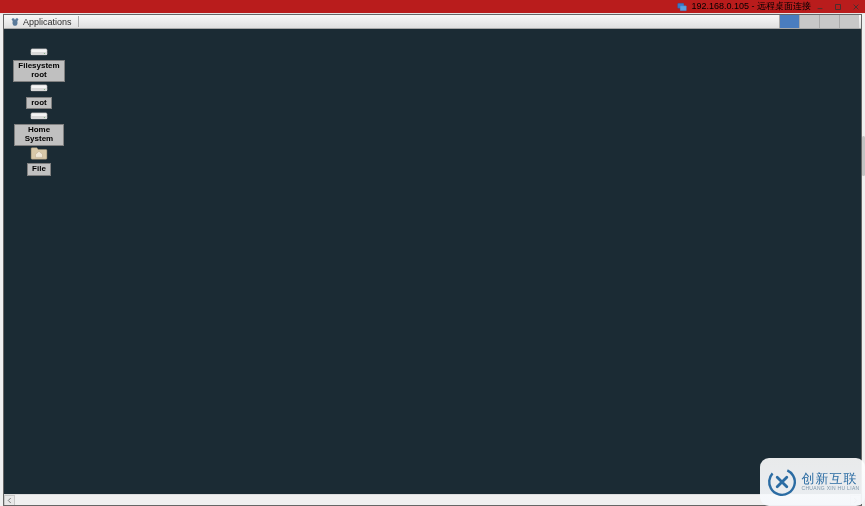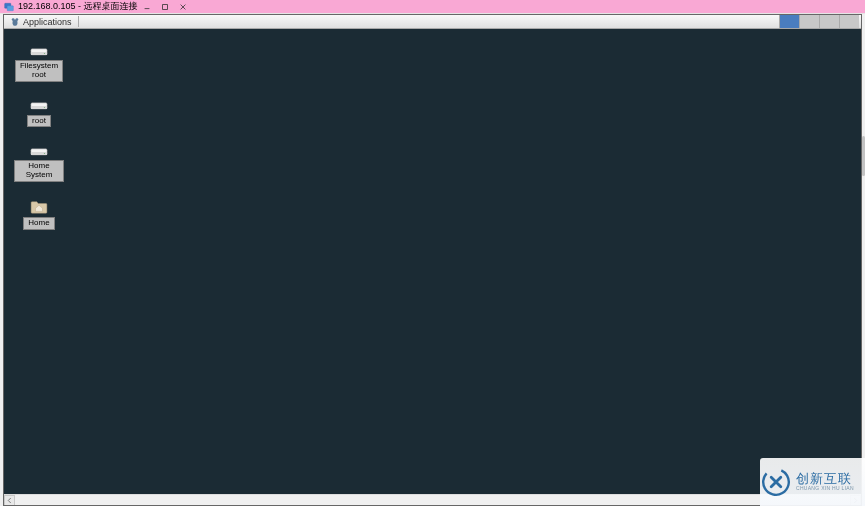--- a/index.html
+++ b/index.html
@@ -14,24 +14,24 @@
       background: #f0f0f0;
       width: 865px;
       height: 506px;
       overflow: hidden;
       position: relative;
     }
     
     
     .win-titlebar {
       height: 14px;
-      background: #f9a8d4;
-      display: flex;
-      align-items: center;
-      justify-content: flex-start;
+      background: #b91c1c;
+      display: flex;
+      align-items: center;
+      justify-content: flex-end;
       border-bottom: 1px solid #e5e5e5;
     }
     
     .win-title-left {
       display: flex;
       align-items: center;
       gap: 4px;
       padding-left: 4px;
     }
     
@@ -147,22 +147,22 @@
       left: 0;
       right: 0;
       bottom: 11px;
       background: #1b2b34;
       padding: 15px 10px;
     }
     
     .desktop-icons {
       display: flex;
       flex-direction: column;
-      gap: 18px;
       align-items: flex-start;
+      font-weight: bold;
     }
     
     .desk-icon {
       display: flex;
       flex-direction: column;
       align-items: center;
       gap: 3px;
       cursor: pointer;
       width: 50px;
     }
@@ -239,23 +239,25 @@
     
     .watermark {
       position: absolute;
       bottom: 0;
       right: 0;
       width: 105px;
       height: 48px;
       background: linear-gradient(to bottom, rgba(255,255,255,0.9), rgba(245,248,252,0.95));
       display: flex;
       align-items: center;
+      justify-content: center;
       gap: 4px;
       pointer-events: none;
       border-top-left-radius: 3px;
+      border-radius: 9px;
     }
     
     .wm-logo {
       width: 32px;
       height: 32px;
       display: flex;
       align-items: center;
       justify-content: center;
     }
     
@@ -397,21 +399,21 @@
         <span class="icon-label">Home System</span>
       </div>
 
       <div class="desk-icon">
         <span class="folder-icon">
           <svg viewBox="0 0 20 16">
             <path d="M 1 4 L 1 14 Q 1 15 2 15 L 18 15 Q 19 15 19 14 L 19 5 Q 19 4 18 4 L 9 4 L 7.5 2 L 2 2 Q 1 2 1 3 Z" fill="#d8c8a8" stroke="#aa9878" stroke-width="0.5"></path>
             <path d="M 10 6 L 14 9.5 L 14 13 L 6 13 L 6 9.5 Z" fill="#f0e8d8" stroke="#aa9878" stroke-width="0.4"></path>
           </svg>
         </span>
-        <span class="icon-label">Home</span>
+        <span class="icon-label">File</span>
       </div>
 
     </div>
   </div>
 
   <div class="h-scrollbar">
     <div class="scroll-arrow">
       <svg width="5" height="5" viewBox="0 0 6 8">
           <path d="M5 0 L1 4 L5 8" fill="none" stroke="#555" stroke-width="1.2"></path>
         </svg>

